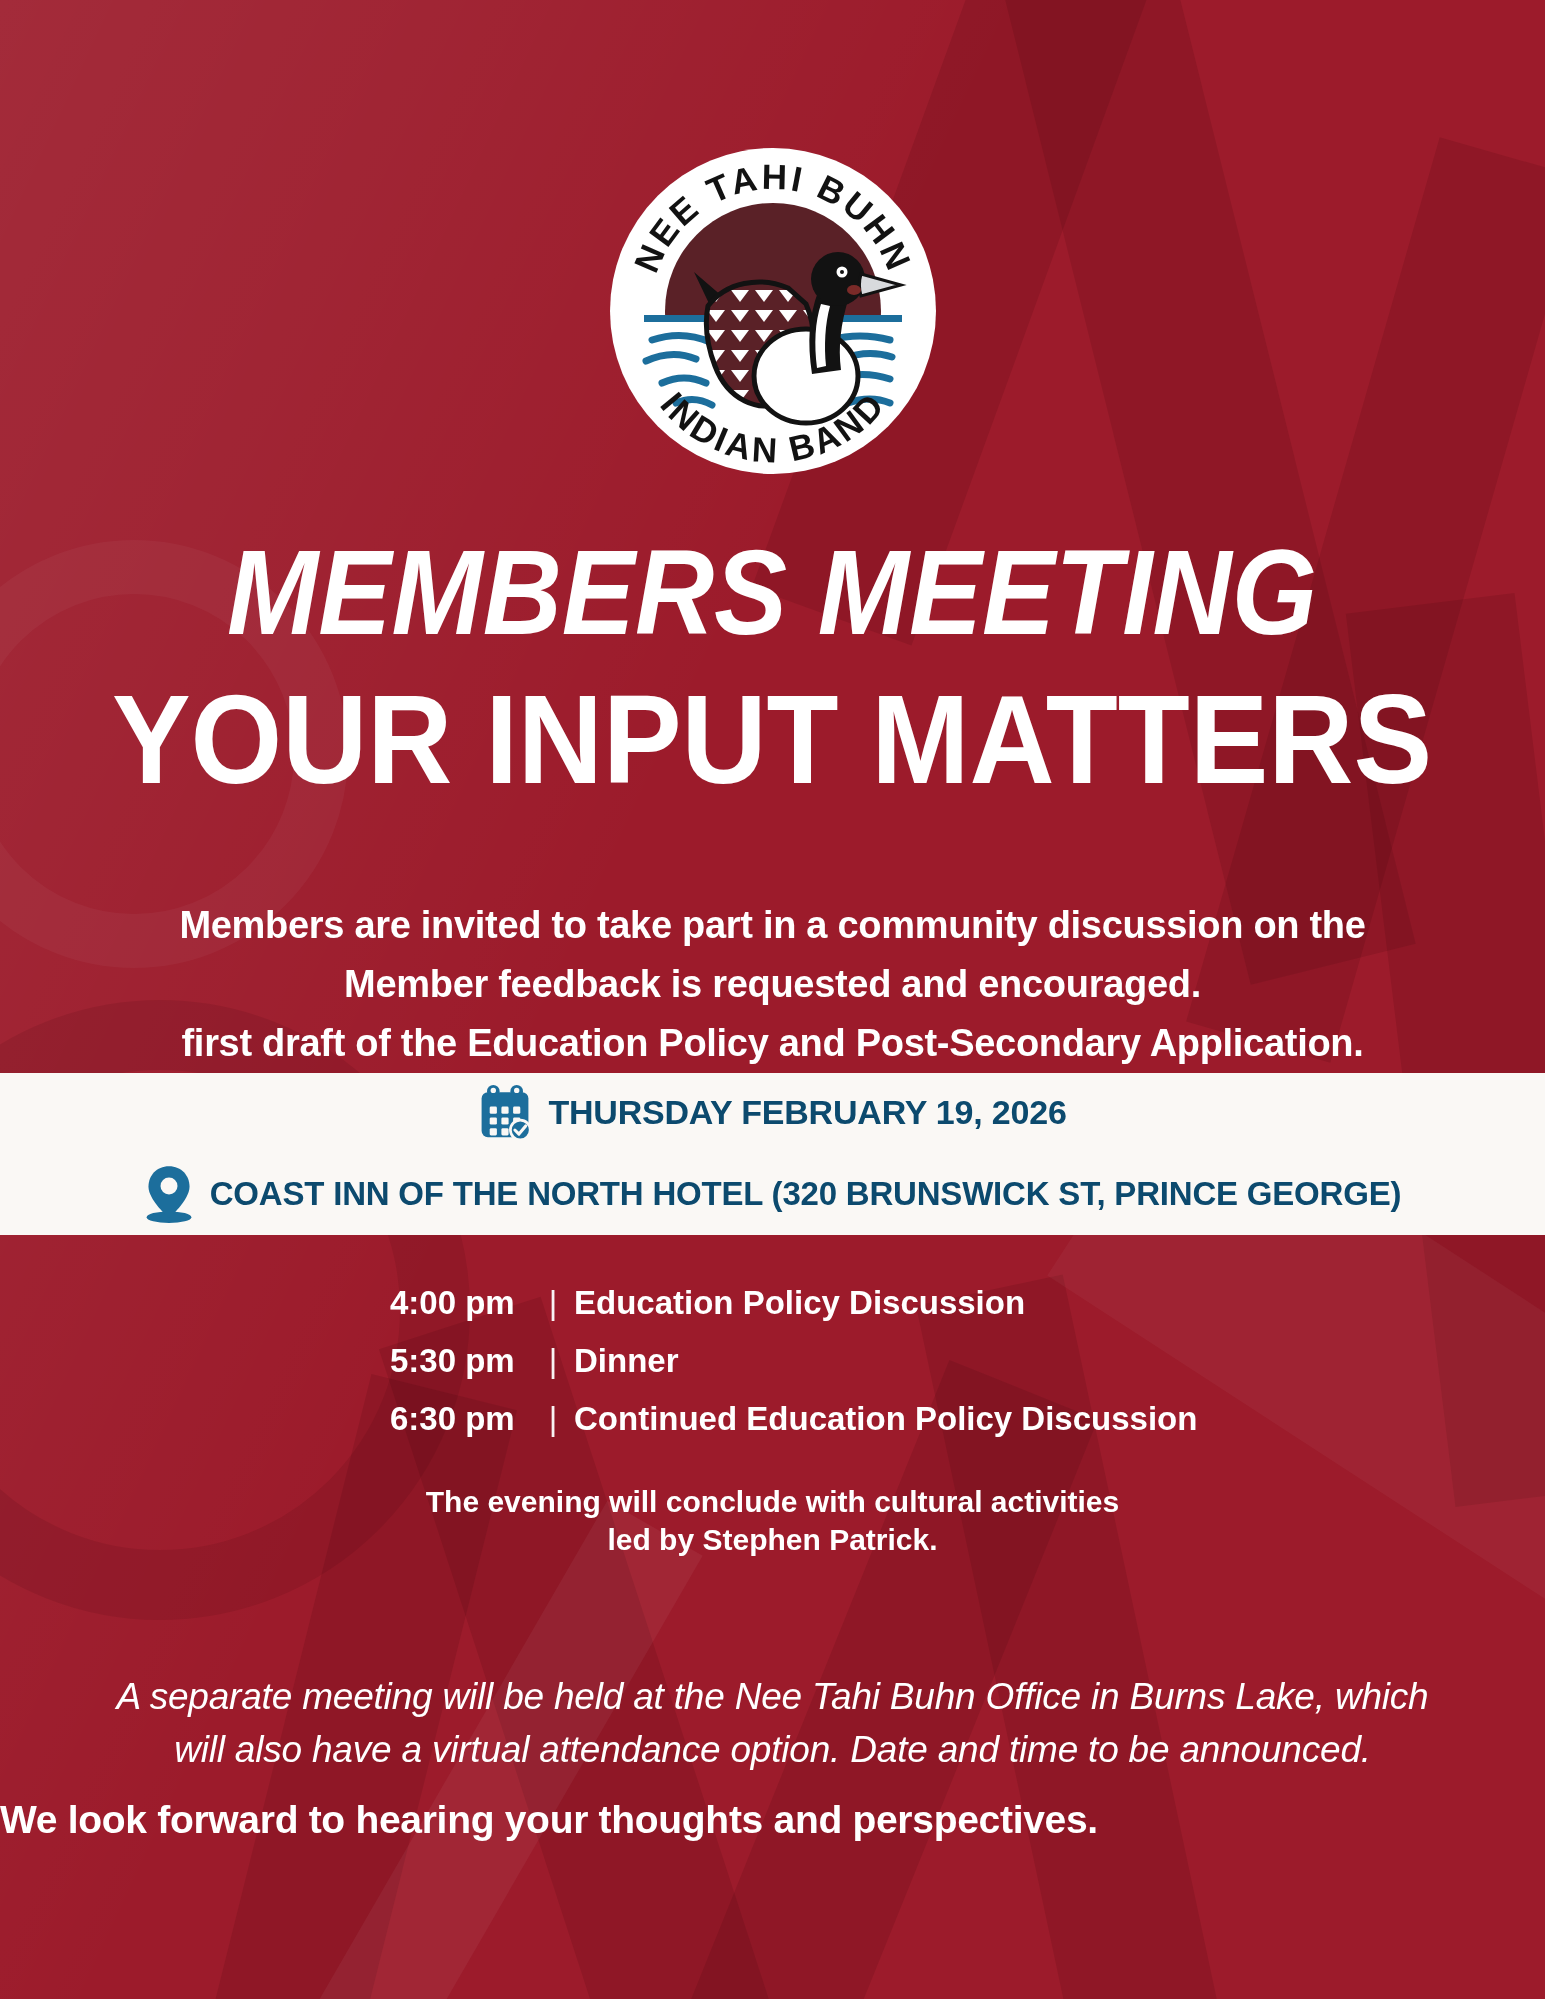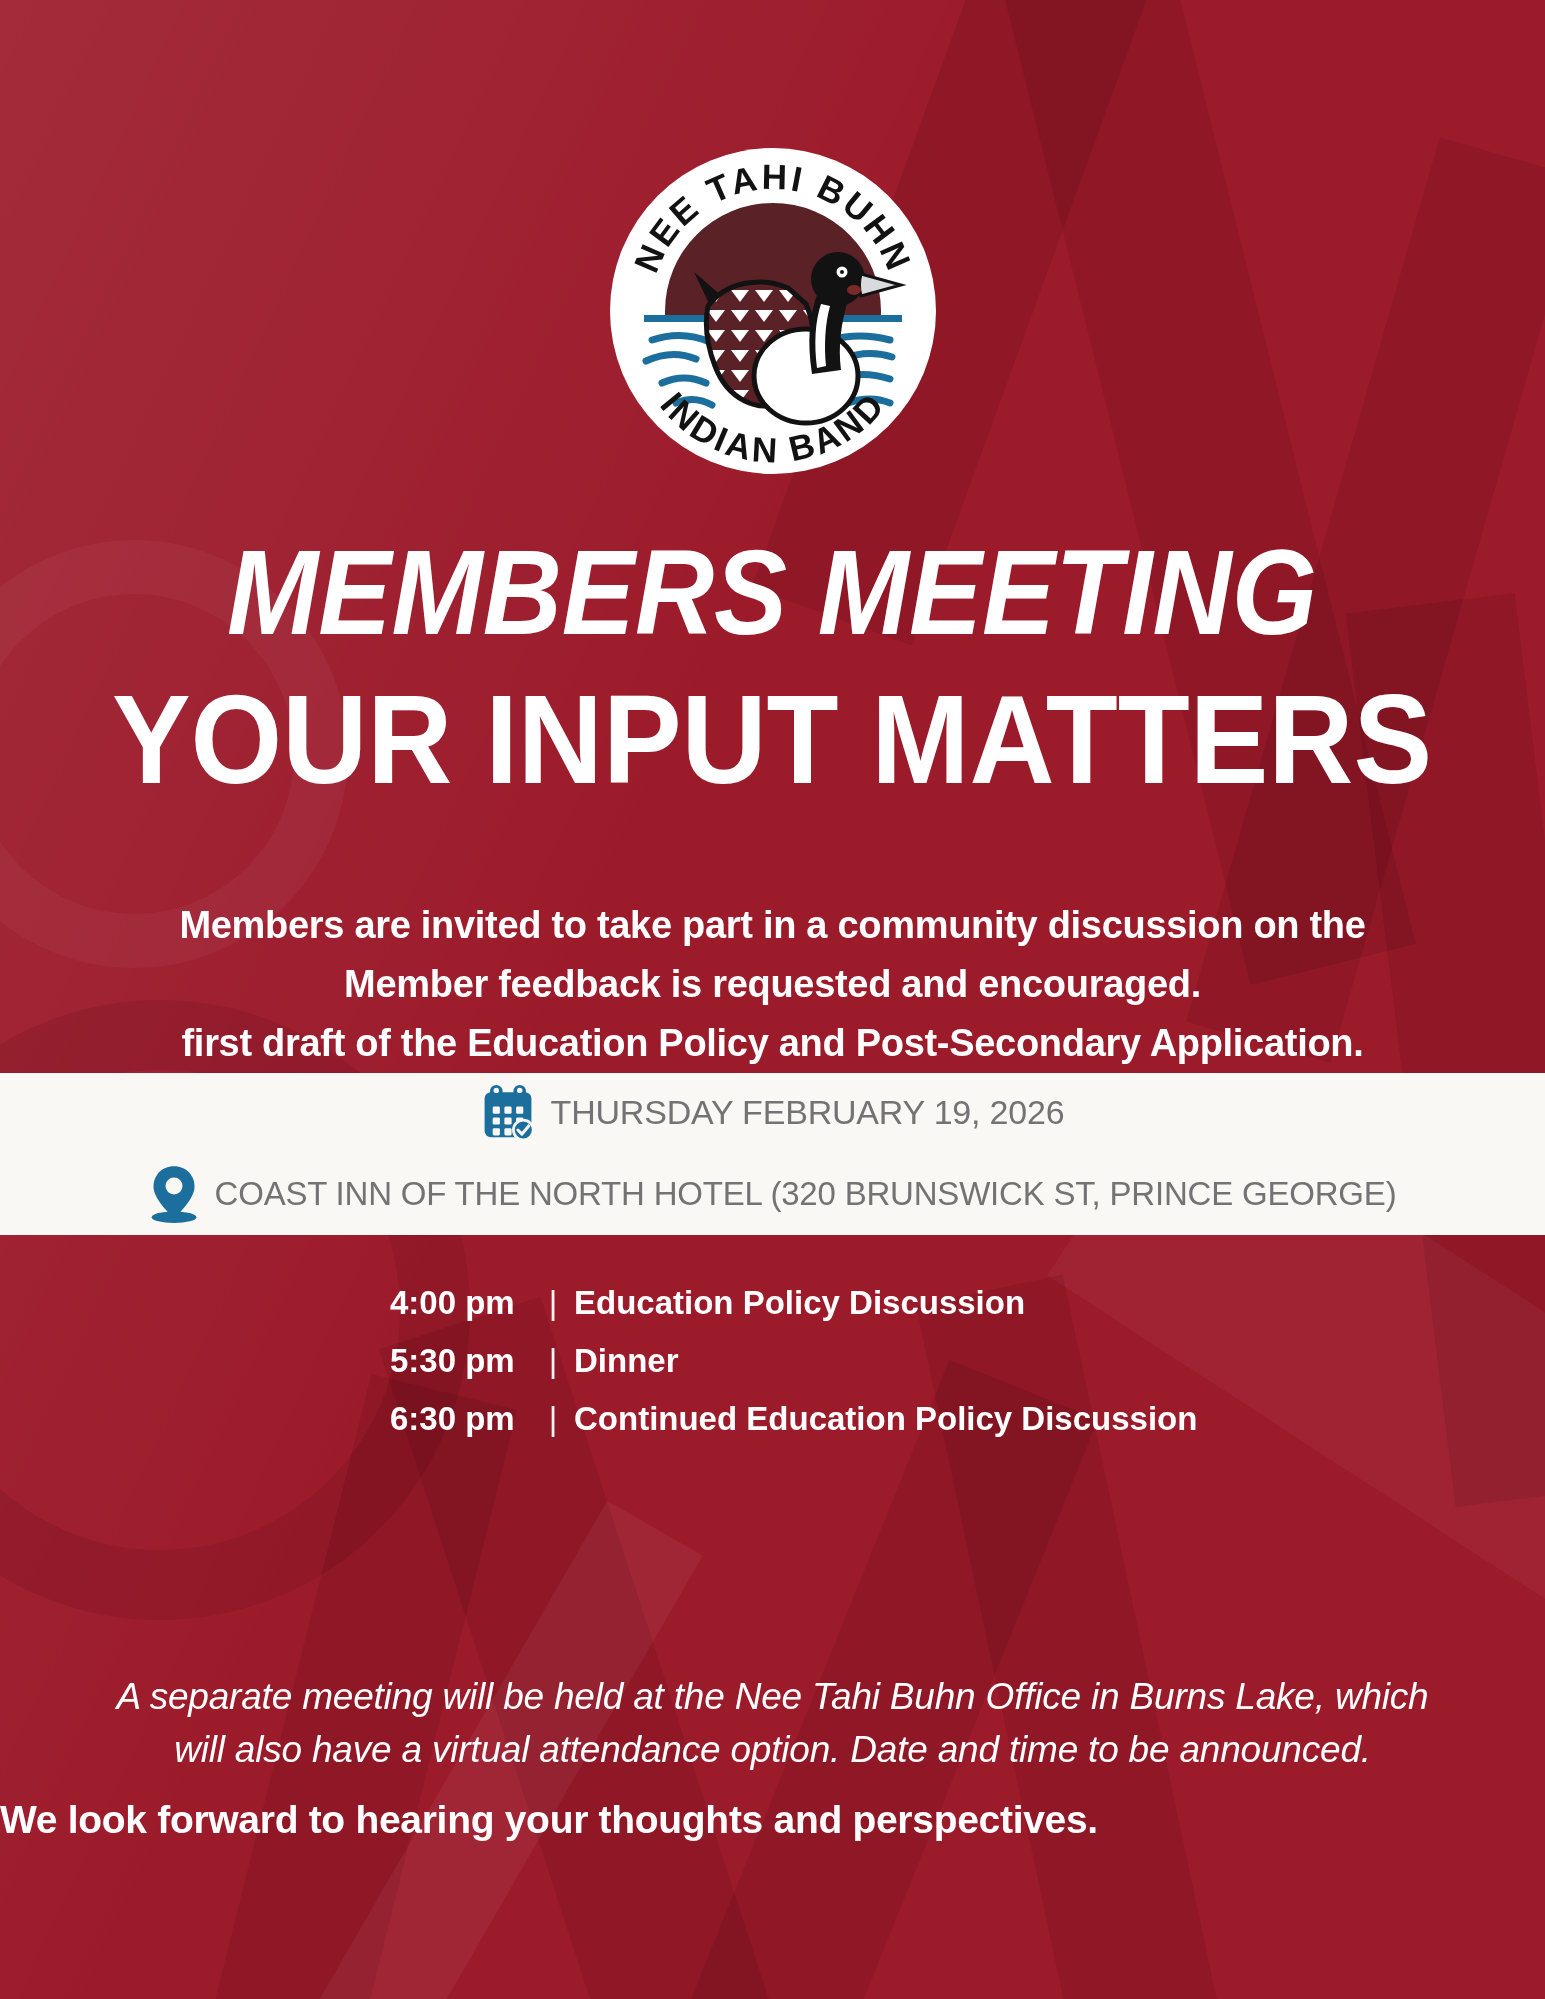--- a/index.html
+++ b/index.html
@@ -40,21 +40,21 @@
   .h2-svg{top:662px;height:140px;}
   .h1-text{font-family:"Liberation Sans",sans-serif;font-size:120px;font-weight:bold;font-style:italic;fill:#ffffff;}
   .h2-text{font-family:"Liberation Sans",sans-serif;font-size:126px;font-weight:bold;fill:#ffffff;}
   
   .intro{position:absolute;top:860px;left:0;width:100%;text-align:center;
     font-size:38px;font-weight:bold;line-height:59px;letter-spacing:-0.3px;margin-top:36px;}
   
   .band{position:absolute;top:1073px;left:0;width:100%;height:162px;background:#FAF8F5;
     display:flex;flex-direction:column;justify-content:center;align-items:center;gap:22px;}
   .band-row{display:flex;align-items:center;justify-content:center;gap:16px;}
-  .band-text{color:#737373;font-weight:normal;letter-spacing:-0.2px;white-space:nowrap;}
+  .band-text{color:#0c4a6e;font-weight:bold;letter-spacing:-0.2px;white-space:nowrap;}
   .date-text{font-size:34px;}
   .loc-text{font-size:33px;}
   .band-icon{flex:0 0 auto;display:block;}
   
   .schedule{position:absolute;left:390px;top:1274px;}
   .sched-row{display:flex;align-items:center;height:58px;font-size:33px;font-weight:bold;white-space:nowrap;}
   .sched-time{width:148px;}
   .sched-pipe{width:30px;text-align:center;font-weight:400;opacity:0.95;}
   .sched-activity{padding-left:6px;}
   
@@ -195,20 +195,24 @@
       <span class="sched-pipe">|</span>
       <span class="sched-activity">Dinner</span>
     </div>
     <div class="sched-row">
       <span class="sched-time">6:30 pm</span>
       <span class="sched-pipe">|</span>
       <span class="sched-activity">Continued Education Policy Discussion</span>
     </div>
   </div>
 
+  <div class="evening">
+    <div>The evening will conclude with cultural activities</div>
+    <div>led by Stephen Patrick.</div>
+  </div>
 
   <div class="separate">
     <div>A separate meeting will be held at the Nee Tahi Buhn Office in Burns Lake, which</div>
     <div>will also have a virtual attendance option. Date and time to be announced.</div>
   </div>
 
   <div class="closing">We look forward to hearing your thoughts and perspectives.</div>
 
 </div>
 

